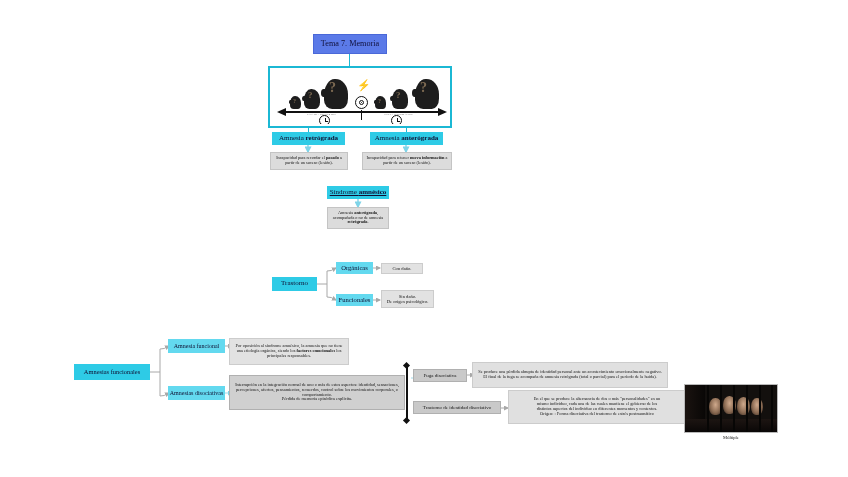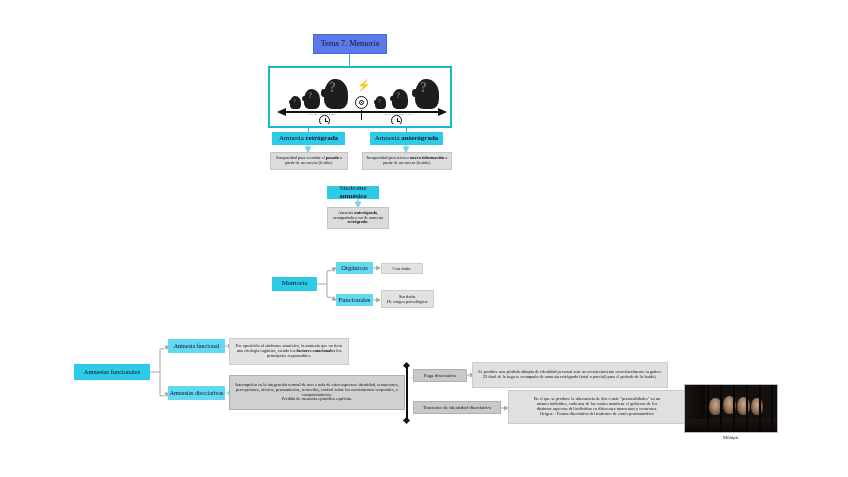--- a/index.html
+++ b/index.html
@@ -269,29 +269,29 @@
     <span><span>Incapacidad para recordar el </span><b>pasado</b><span> a partir de un suceso (lesión).</span></span>
   </div>
 
   <div class="node node-cyan" style="left:370px; top:132px; width:73px; height:13px;">
     <span><span>Amnesia </span><b>anterógrada</b></span>
   </div>
   <div class="node node-gray" style="left:362px; top:152px; width:90px; height:18px;">
     <span><span>Incapacidad para retener </span><b>nueva información</b><span> a partir de un suceso (lesión).</span></span>
   </div>
 
-  <div class="node node-cyan" style="left:327px; top:186px; width:52px; height:13px;">
+  <div class="node node-cyan" style="left:327px; top:186px; width:62px; height:13px;text-decoration:underline;">
     <span><span>Síndrome </span><b>amnésico</b></span>
   </div>
   <div class="node node-gray" style="left:327px; top:207px; width:62px; height:22px;">
     <span><span>Amnesia </span><b>anterógrada</b><span>, acompañada o no de amnesia </span><b>retrógrada</b><span>.</span></span>
   </div>
 
   <div class="node node-cyan" style="left:272px; top:277px; width:45px; height:14px;">
-    <span>Memoria</span>
+    <span>Trastorno</span>
   </div>
 
   <svg class="arrowlayer">
 
     <path d="M317,284 L327,284" stroke="#a8a8a8" stroke-width="1" fill="none"></path>
     <path d="M327,271 L327,297" stroke="#a8a8a8" stroke-width="1" fill="none"></path>
     <path d="M327,271 Q332,271 334,269 L336,268" stroke="#a8a8a8" stroke-width="1" fill="none" marker-end="url(#ahg)"></path>
     <path d="M327,297 Q332,297 334,299 L336,300" stroke="#a8a8a8" stroke-width="1" fill="none" marker-end="url(#ahg)"></path>
     <line x1="372" y1="268" x2="380" y2="268" stroke="#a8a8a8" stroke-width="1" marker-end="url(#ahg)"></line>
     <line x1="372" y1="300" x2="380" y2="300" stroke="#a8a8a8" stroke-width="1" marker-end="url(#ahg)"></line>

